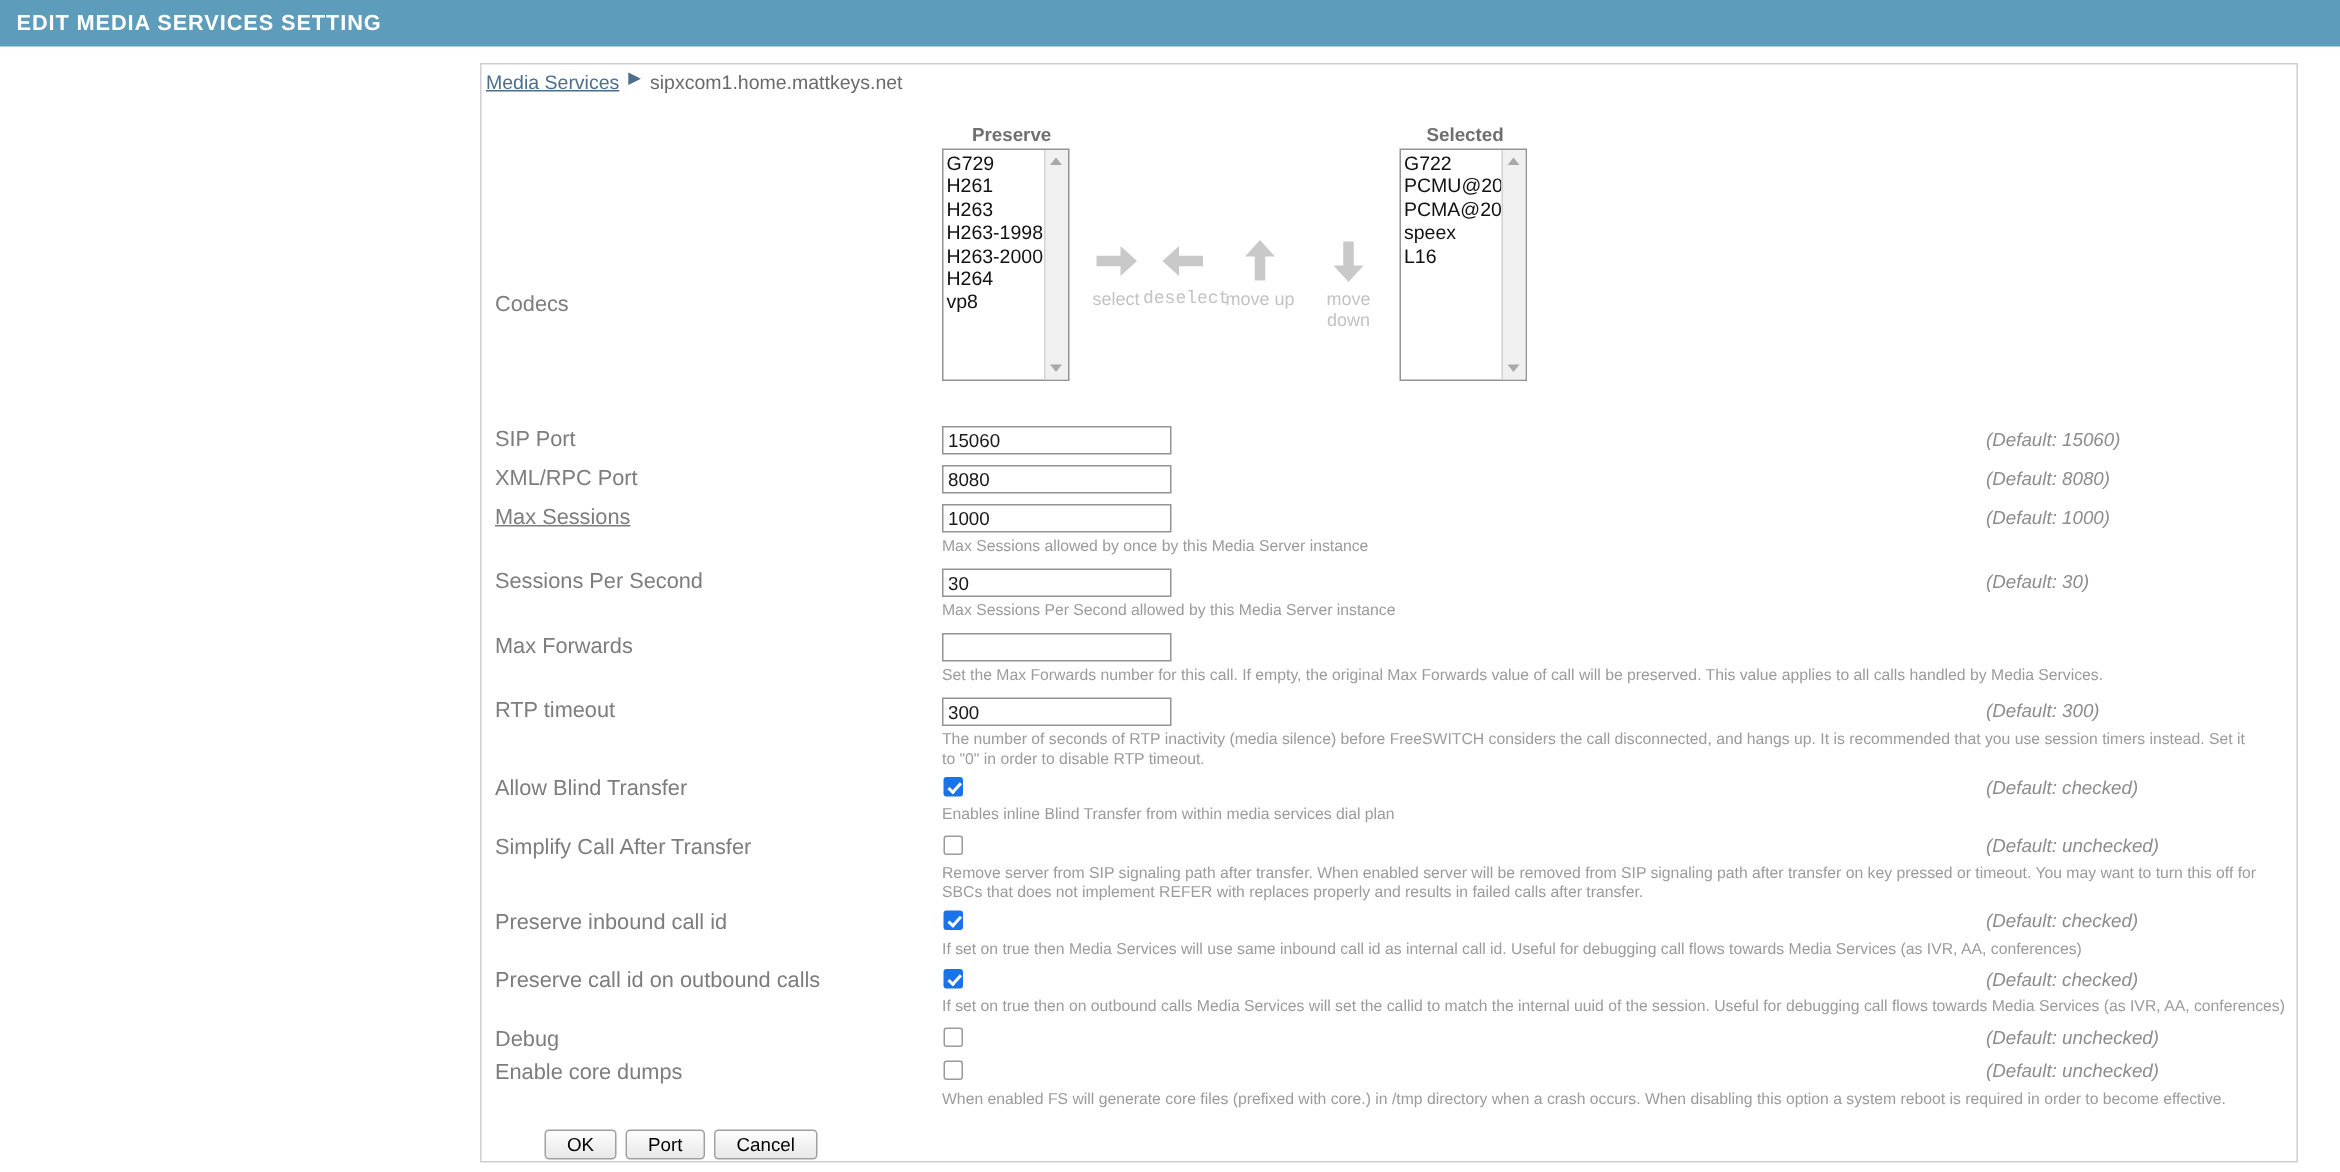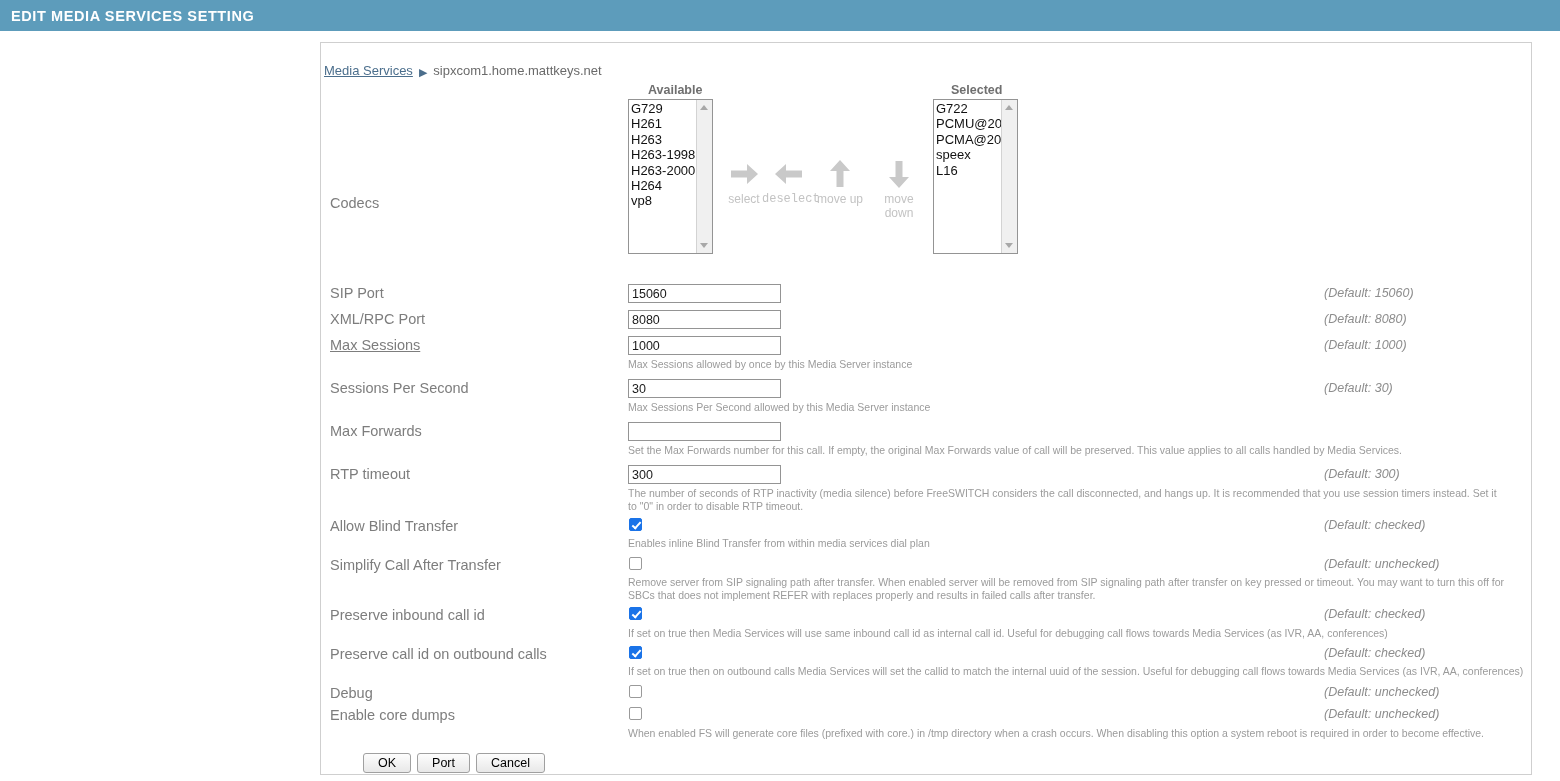--- a/index.html
+++ b/index.html
@@ -44,25 +44,25 @@
     height: 733px;
     border: 1px solid #cfcfcf;
     background: #ffffff;
     box-sizing: border-box;
   }
 
   
   #breadcrumb {
     position: absolute;
     left: 3px;
-    top: 20px;
+    top: 4px;
     font-size: 13px;
     color: #5a5a5a;
     display: flex;
-    align-items: flex-end;
+    align-items: flex-start;
     gap: 6px;
     white-space: nowrap;
   }
   #breadcrumb .crumb-link {
     color: #4b6e8c;
     text-decoration: underline;
     cursor: pointer;
   }
   #breadcrumb .crumb-sep {
     color: #4b6e8c;
@@ -239,21 +239,21 @@
     <div id="breadcrumb">
       <span class="crumb-link">Media Services</span>
       <span class="crumb-sep">▶</span>
       <span class="crumb-current">sipxcom1.home.mattkeys.net</span>
     </div>
 
     <div class="form-area">
 
       <div class="lbl" style="left:9px; top:152px;">Codecs</div>
 
-      <div class="list-head" style="left:327px; top:40px;">Available</div>
+      <div class="list-head" style="left:327px; top:40px;">Preserve</div>
       <div class="list-head" style="left:630px; top:40px;text-align:right;">Selected</div>
 
       <div class="listbox" style="left:307px; top:56px;">
         <div class="items">
           <div>G729</div>
           <div>H261</div>
           <div>H263</div>
           <div>H263-1998</div>
           <div>H263-2000</div>
           <div>H264</div>

